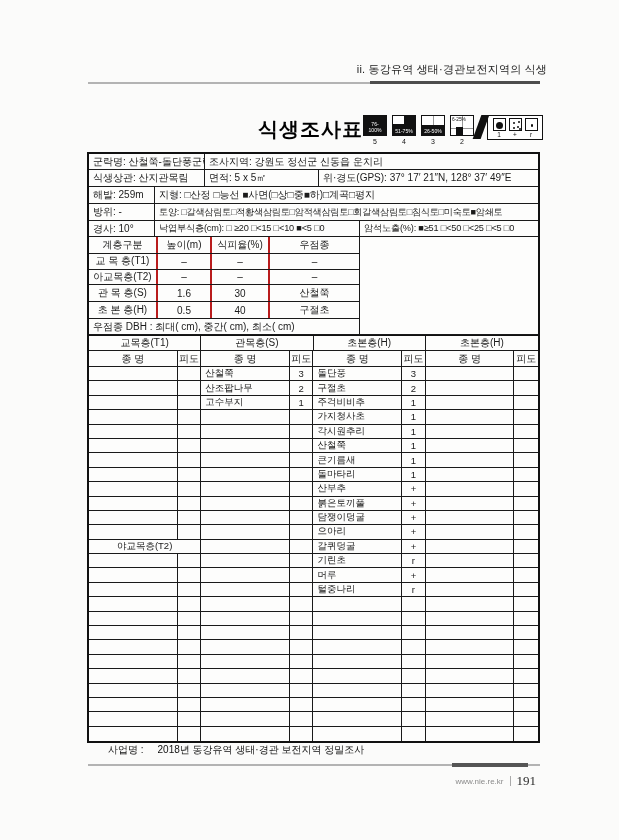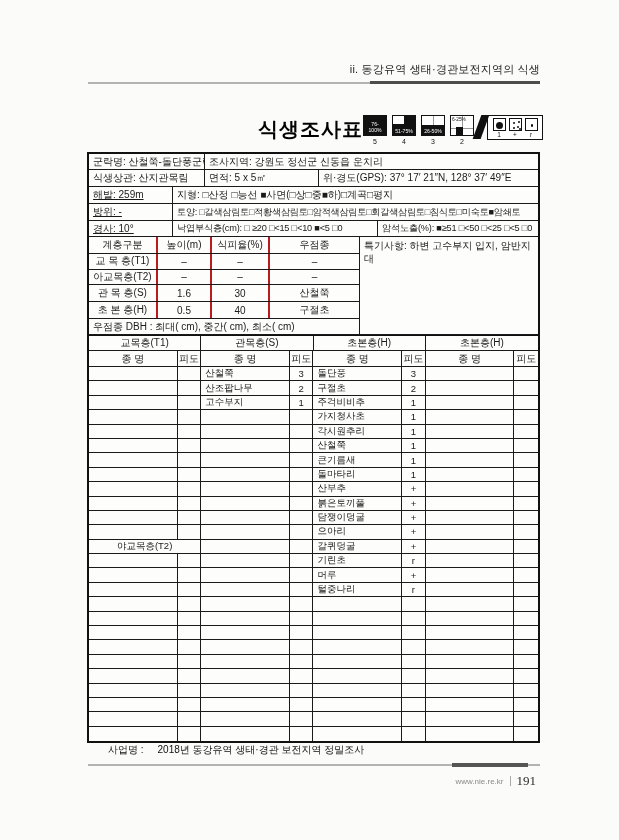--- a/index.html
+++ b/index.html
@@ -3,21 +3,21 @@
 <meta charset="utf-8">
 <style>
   * { margin:0; padding:0; box-sizing:border-box; }
   html,body { background:#e8e8e6; }
   .page {
     position:relative; width:619px; height:840px; margin:0 auto;
     background:#fbfbfa; color:#1a1a1a; overflow:hidden;
     font-family:"Liberation Sans","DejaVu Sans",sans-serif;
   }
   
-  .chapter { position:absolute; top:62px; right:79px; font-size:11px; letter-spacing:0.2px; color:#222; }
+  .chapter { position:absolute; top:62px; right:72px; font-size:11px; letter-spacing:0.2px; color:#222; }
   .rule-top { position:absolute; left:88px; top:81px; width:452px; height:3px; }
   .rule-top .light { position:absolute; left:0; top:1px; width:100%; height:1.5px; background:#b3b3b3; }
   .rule-top .dark  { position:absolute; right:0; top:0;  width:170px; height:3px; background:#4d4d4d; }
   
   .meta { position:absolute; left:89px; top:105px; font-size:10.5px; line-height:13.5px; color:#111; }
   .form-title { position:absolute; left:258px; top:116px; font-size:20px; font-weight:bold; letter-spacing:1px; color:#000;font-family:Liberation Serif, serif; }
   
   .legend { position:absolute; left:363px; top:115px; display:flex; align-items:flex-start; }
   .lg-item { display:flex; flex-direction:column; align-items:center; margin-right:5px; }
   .sq { position:relative; width:24px; height:21px; border:1px solid #111; background:#fff; overflow:hidden; }
@@ -41,21 +41,21 @@
   .dot-small { position:absolute; left:5px; top:5px; width:2.5px; height:2.5px; border-radius:50%; background:#111; }
   .mini-labels { display:flex; }
   .mini-labels span { width:16px; text-align:center; font-size:6.5px; color:#111; }
   
   .form { position:absolute; left:87px; top:152px; width:453px; border:2px solid #111; background:#fdfdfc; }
   .row { display:flex; border-bottom:1px solid #1a1a1a; }
   .cell { border-right:1px solid #1a1a1a; padding:0 4px; display:flex; align-items:center; font-size:10px; white-space:nowrap; overflow:hidden; }
   .cell:last-child { border-right:none; }
   .r1 { height:16px; } .r2,.r3,.r4 { height:17px; } .r5 { height:16px; }
   .w-lbl  { width:116px; }
-  .w-sm   { width:84px;text-decoration:underline; }
+  .w-sm   { width:66px; }
   .w-area { width:114px; }
   .w-lit  { width:205px; }
   .flex1 { flex:1; }
   .tight { font-size:9.2px; letter-spacing:-0.3px; }
   .tight2 { font-size:9.2px; letter-spacing:-0.2px; }
   
   .layer-wrap { display:flex; border-bottom:1px solid #1a1a1a; }
   .layer-left { width:271px; border-right:1px solid #1a1a1a; }
   .lrow { display:flex; border-bottom:1px solid #1a1a1a; }
   .lrow:last-child { border-bottom:none; }
@@ -209,21 +209,20 @@
         <div class="lrow lh">
           <div class="lcell lc1">초 본 층(H)</div>
           <div class="lcell lc2">0.5</div>
           <div class="lcell lc3">40</div>
           <div class="lcell lc4">구절초</div>
         </div>
         <div class="lrow">
           <div class="dbh-row" style="flex:1">우점종 DBH : 최대( cm), 중간( cm), 최소( cm)</div>
         </div>
       </div>
-      <div class="notes">특기사항: 하변 고수부지 입지, 암반지대</div>
     </div>
 
     <div class="sp-ghead">
       <div class="sp-gh">교목층(T1)</div>
       <div class="sp-gh">관목층(S)</div>
       <div class="sp-gh">초본층(H)</div>
       <div class="sp-gh">초본층(H)</div>
     </div>
     <div class="sp-chead">
       <div class="sp-name">종 명</div>

